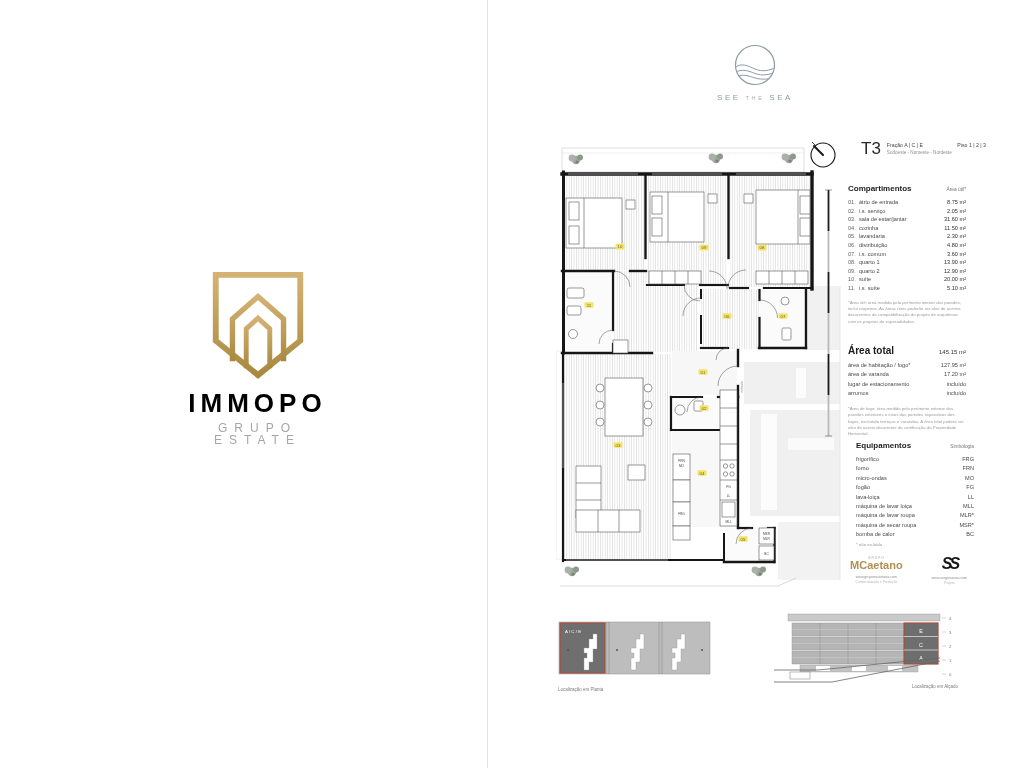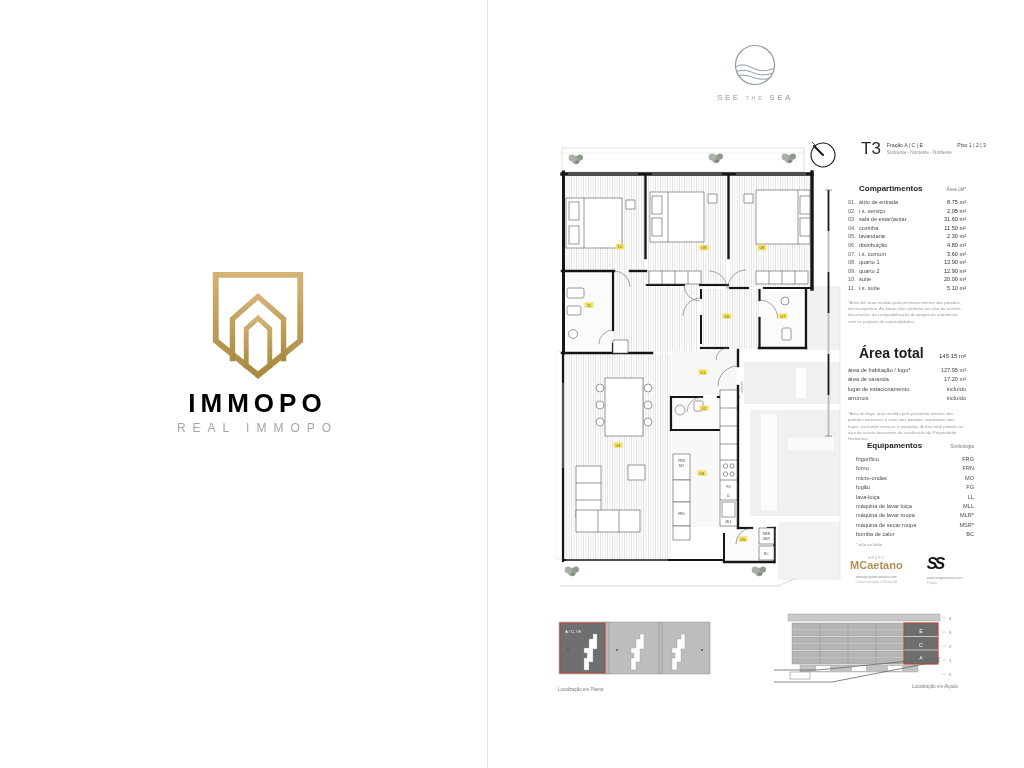--- a/index.html
+++ b/index.html
@@ -28,48 +28,48 @@
   .sts-name .the{font-size:5.5px;color:#aab3bb;}
 
   
   .t3{left:848px;top:140px;width:125px;display:flex;align-items:flex-start;margin-left:13px;}
   .t3-big{font-size:17px;color:#2a2a2a;line-height:1;}
   .t3-right{margin-left:6px;margin-top:2px;flex:1;}
   .t3-line1{display:flex;justify-content:space-between;font-size:5.2px;color:#444;}
   .t3-line2{margin-top:2px;font-size:4.6px;color:#8f8f8f;}
 
   
-  .sec-head{display:flex;justify-content:space-between;align-items:baseline;margin-left:11px;}
+  .sec-head{display:flex;justify-content:space-between;align-items:baseline;}
   .sec-title{font-size:8px;font-weight:bold;color:#1c1c1c;}
   .sec-sub{font-size:4.8px;color:#777;}
   .comp{left:848px;top:184px;width:118px;}
   .rows{margin-top:5px;}
   .crow{display:flex;font-size:5.6px;color:#4a4a4a;line-height:8.6px;}
   .cnum{width:11px;color:#666;}
   .cname{flex:1;}
   .cval{text-align:right;color:#333;}
   .footnote{margin-top:7px;font-size:4.3px;color:#9a9a9a;line-height:1.5;}
 
   .totals{left:848px;top:345px;width:118px;}
-  .tot-head .sec-title{font-size:14px;text-align:right;}
+  .tot-head .sec-title{font-size:10px;text-align:right;}
   .tot-val{font-size:6px;color:#333;}
   .trow{display:flex;justify-content:space-between;font-size:5.6px;color:#4a4a4a;line-height:9.4px;}
 
   .equip{left:856px;top:441px;width:118px;}
   .erow{display:flex;justify-content:space-between;font-size:5.6px;color:#4a4a4a;line-height:9.4px;}
   .enote{margin-top:2px;font-size:4.3px;color:#999;}
 
   
   .partners{left:842px;top:556px;width:130px;display:flex;gap:16px;align-items:flex-start;}
   .mc{width:70px;text-align:center;}
   .mc-grupo{font-size:3.2px;color:#9b9b9b;letter-spacing:1px;display:block;margin-bottom:0;}
   .mc-name{font-size:11px;font-weight:bold;color:#b2904f;line-height:1;}
   .p-url{margin-top:4px;font-size:3.6px;color:#8f8f8f;}
   .p-role{margin-top:1px;font-size:3.2px;color:#b5b5b5;}
-  .ss{width:46px;text-align:left;}
+  .ss{width:46px;text-align:center;}
   .ss-logo{font-size:16px;font-weight:900;font-style:italic;color:#161616;letter-spacing:-3px;line-height:1;}
 
   
   .cap{font-size:4.5px;color:#7d7d7d;}
   .cap-plan{left:558px;top:687px;width:120px;}
   .cap-elev{left:858px;top:684px;width:100px;text-align:right;}
 
   svg{display:block;font-family:"Liberation Sans", sans-serif;}
   svg text{font-family:"Liberation Sans", sans-serif;}
 </style>
@@ -84,21 +84,21 @@
         <stop offset="1" stop-color="#a9893f"></stop>
       </linearGradient>
     </defs>
     <g fill="none" stroke="url(#gold)" stroke-linejoin="miter">
       <path d="M17,7 H103 V74 L60,109 L17,74 Z" stroke-width="6"></path>
       <path d="M34,95 V52 L60,29 L86,52 V95" stroke-width="5.5"></path>
       <path d="M48,102 V62 L60,51 L72,62 V102" stroke-width="5"></path>
     </g>
   </svg>
   <div class="immopo-name">IMMOPO</div>
-  <div class="immopo-tag">REAL IMMOPO</div>
+  <div class="immopo-tag">GRUPO ESTATE</div>
 </div>
 
 <div class="abs divider"></div>
 
 <div class="abs sts">
   <svg width="46" height="46" viewBox="0 0 46 46" style="margin:0 auto;">
     <defs>
         <clipPath id="stsclip">
           <circle cx="23" cy="23" r="19"></circle>
         </clipPath>

